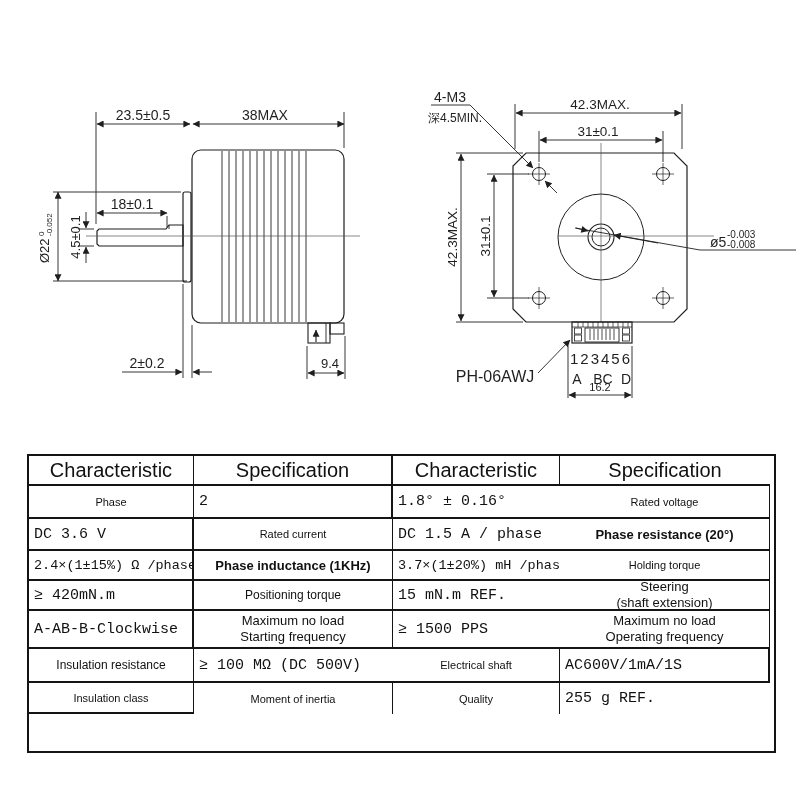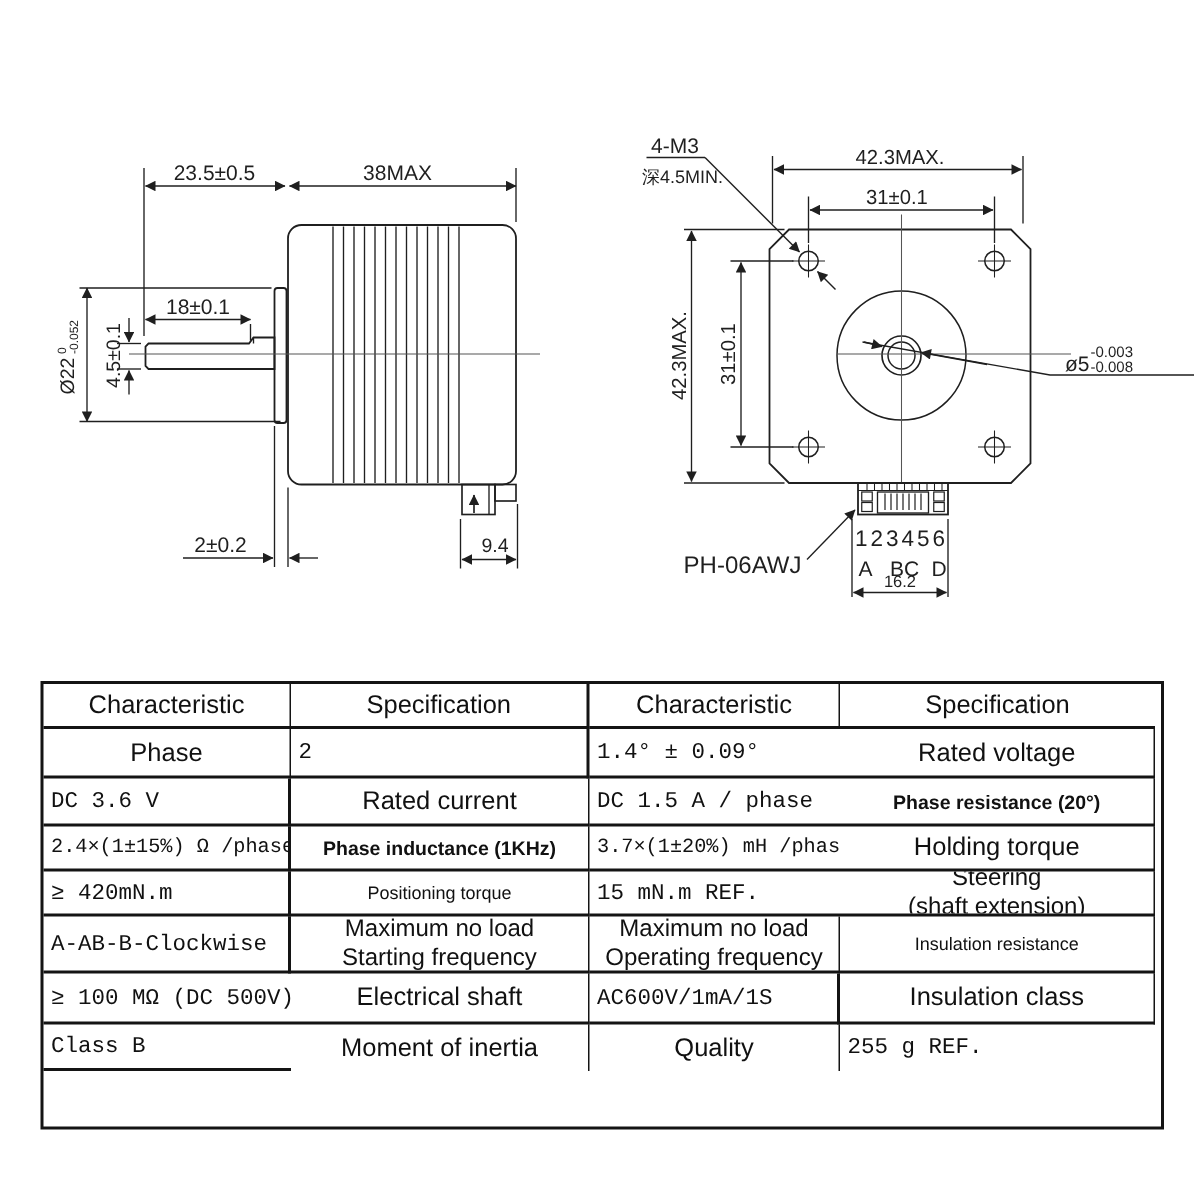--- a/index.html
+++ b/index.html
@@ -8,25 +8,25 @@
   .tbl{position:absolute;left:27px;top:454px;width:745px;height:295px;display:grid;
        grid-template-columns:165px 199px 167px 210px;
        grid-template-rows:30px 33px 32px 30px 30px 38px 34px 31px 33px;
        border:2px solid #141414;background:#fff;}
   .cell{border-right:1px solid #141414;border-bottom:2px solid #141414;display:flex;
         align-items:center;justify-content:center;flex-direction:column;overflow:hidden;
         font-family:"Liberation Sans",sans-serif;color:#111;}
   .cell.c2{border-right:2px solid #141414;}
   .cell.c4{border-right:none;}
   .cell.lastrow{border-bottom:none;text-align:center;}
-  .hdr{font-size:17px;}
-  .lbl.lg{font-size:17px;}
+  .hdr{font-size:20px;}
+  .lbl.lg{font-size:11px;}
   .lbl.md{font-size:12px;}
   .lbl.sm{font-size:13px;font-weight:bold;}
-  .lbl.xs{font-size:16px;line-height:1.2;}
+  .lbl.xs{font-size:13px;line-height:1.2;}
   .val{align-items:center;justify-content:flex-start;flex-direction:row;padding-left:5px;
        font-family:"Liberation Mono","DejaVu Sans Mono",monospace;font-size:15px;white-space:nowrap;}
   .val.longv{font-size:13.5px;}
 </style>
 </head>
 <body>
 
 <div class="page">
 
 <svg width="800" height="450" viewBox="0 0 800 450">
@@ -211,21 +211,21 @@
 
 <div class="tbl">
 
   <div class="cell hdr">Characteristic</div>
   <div class="cell hdr c2">Specification</div>
   <div class="cell hdr">Characteristic</div>
   <div class="cell hdr c4">Specification</div>
 
   <div class="cell lbl lg">Phase</div>
   <div class="cell val c2">2</div>
-  <div class="cell val c4">1.4°  ± 0.09°</div>
+  <div class="cell val c4">1.8°  ± 0.16°</div>
 
   <div class="cell lbl lg">Rated voltage</div>
   <div class="cell val c2">DC 3.6 V</div>
   <div class="cell lbl lg">Rated current</div>
   <div class="cell val c4">DC  1.5 A / phase</div>
 
   <div class="cell lbl sm">Phase resistance (20°)</div>
   <div class="cell val c2 longv">2.4×(1±15%) Ω /phase</div>
   <div class="cell lbl sm">Phase inductance (1KHz)</div>
   <div class="cell val c4 longv">3.7×(1±20%) mH /phase</div>
@@ -237,31 +237,31 @@
 
   <div class="cell lbl xs">
     <div>Steering</div>
     <div>(shaft extension)</div>
   </div>
   <div class="cell val c2">A-AB-B-Clockwise</div>
   <div class="cell lbl xs">
     <div>Maximum no load</div>
     <div>Starting frequency</div>
   </div>
+  <div class="cell val c4">≥ 1500 PPS</div>
 
   <div class="cell lbl xs">
     <div>Maximum no load</div>
     <div>Operating frequency</div>
   </div>
   <div class="cell lbl md">Insulation resistance</div>
   <div class="cell val c4">≥ 100 MΩ (DC 500V)</div>
 
   <div class="cell lbl lg">Electrical shaft</div>
   <div class="cell val c2">AC600V/1mA/1S</div>
   <div class="cell lbl lg">Insulation class</div>
-  <div class="cell val c4">Class B</div>
 
   <div class="cell lbl lg lastrow">Moment of inertia</div>
   <div class="cell lbl lg lastrow">Quality</div>
   <div class="cell val c4 lastrow">255 g  REF.</div>
 </div>
 
 </div>
 
 </body></html>

